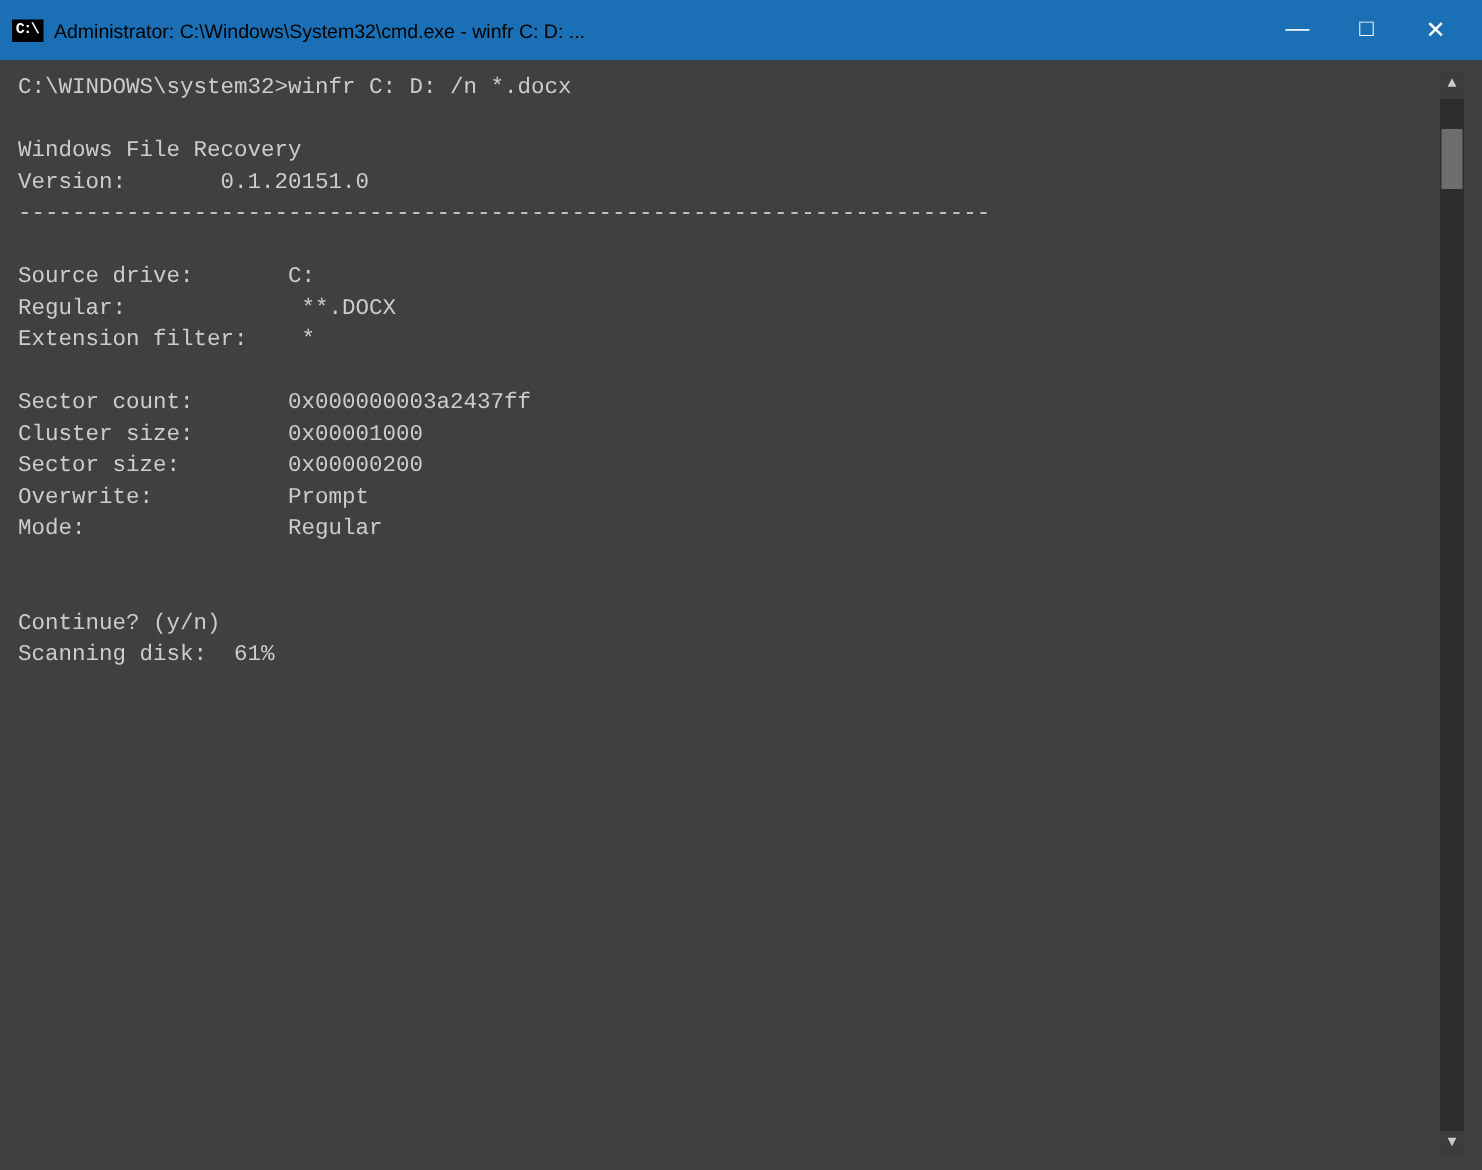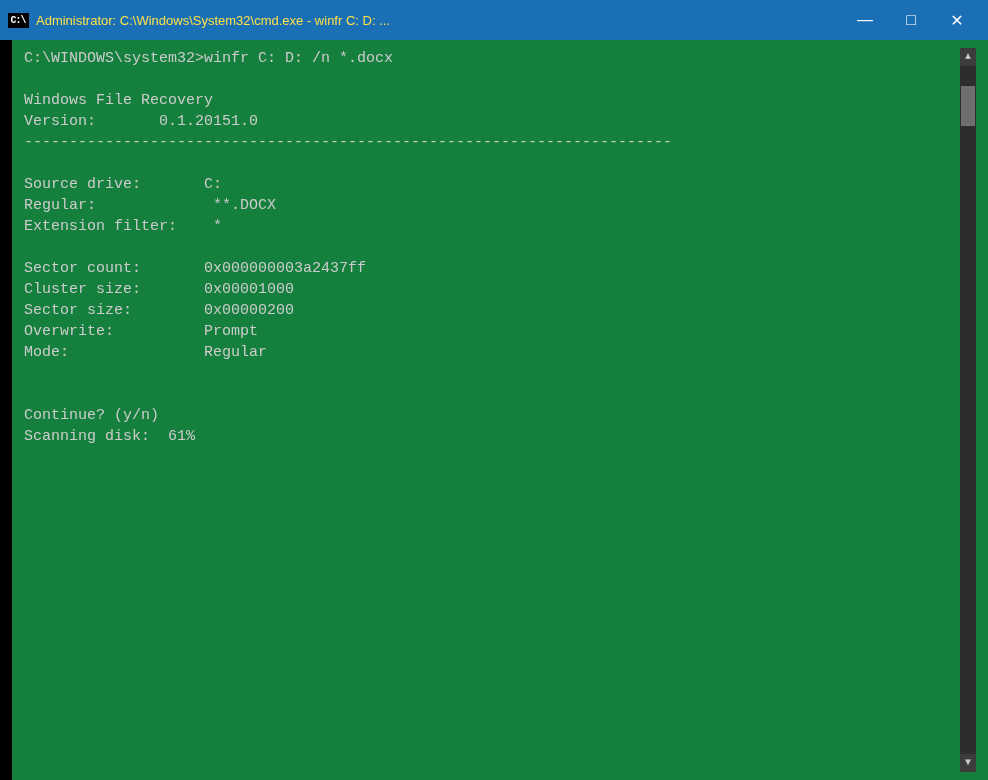--- a/index.html
+++ b/index.html
@@ -52,21 +52,21 @@
       background: #000;
       color: #fff;
       font-size: 10px;
       font-weight: bold;
       font-family: 'Courier New', monospace;
       padding: 2px 3px;
       letter-spacing: -1px;
     }
 
     .title-bar-title {
-      color: #fde047;
+      color: #000000;
       font-size: 13px;
       font-family: 'Segoe UI', Arial, sans-serif;
     }
 
     .title-bar-controls {
       display: flex;
       gap: 0;
     }
 
     .title-btn {
@@ -78,30 +78,29 @@
       font-size: 16px;
       cursor: pointer;
       display: flex;
       align-items: center;
       justify-content: center;
       font-family: 'Segoe UI', Arial, sans-serif;
     }
 
     .terminal-area {
       flex: 1;
-      background: #15803d;
+      background: #404040;
       color: #cccccc;
       font-family: 'Courier New', Courier, monospace;
       font-size: 15px;
       line-height: 1.4;
       padding: 8px 12px;
       overflow: hidden;
       display: flex;
       gap: 16px;
-      margin-left: 12px;
     }
 
     .terminal-content {
       flex: 1;
       overflow: hidden;
     }
 
     .scrollbar {
       width: 16px;
       background: #2d2d2d;

